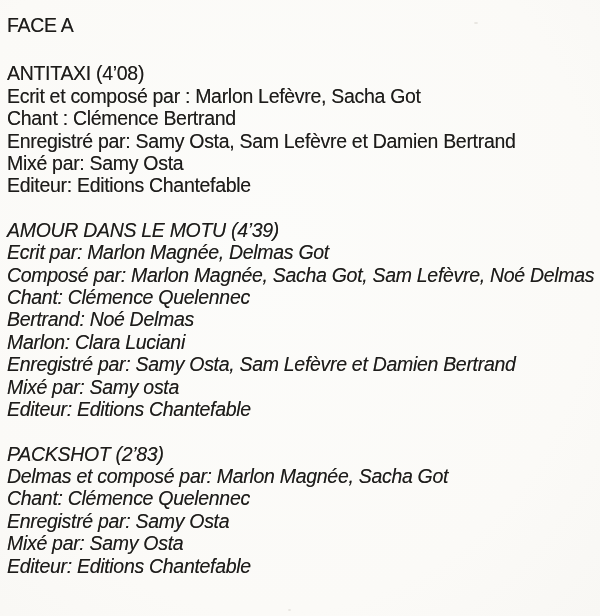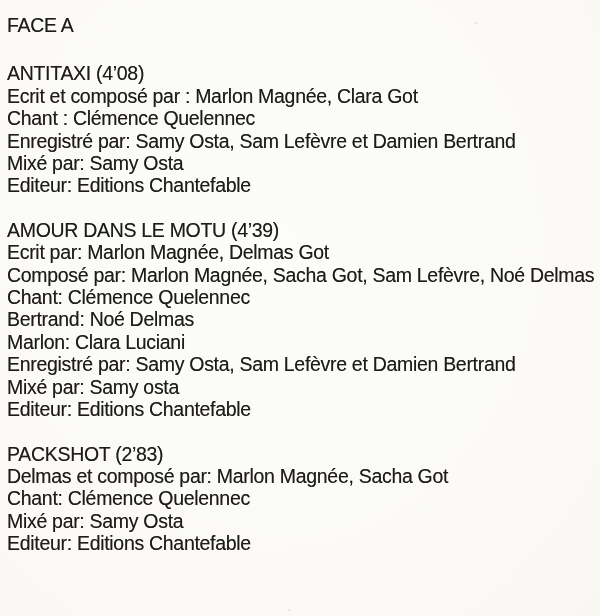--- a/index.html
+++ b/index.html
@@ -34,42 +34,43 @@
     font-size: inherit;
     font-weight: 400;
     line-height: inherit;
     white-space: nowrap;
   }
   .side-label {
     margin-bottom: 26px;
   }
   .track + .track {
     margin-top: 22px;
+    font-style: italic;
   }
   .speck {
     position: absolute;
     border-radius: 50%;
     background: #d9d5cd;
     opacity: 0.55;
   }
   .speck-1 { left: 474px; top: 22px;  width: 4px; height: 2px; }
   .speck-2 { left: 30px;  top: 459px; width: 3px; height: 2px; }
   .speck-3 { left: 288px; top: 609px; width: 3px; height: 2px; }
 </style>
 </head>
 <body>
 
 <div class="sheet">
 
   <h1 class="side-label">FACE A</h1>
 
   <section class="track">
     <h2 class="track-title">ANTITAXI (4’08)</h2>
-    <p class="credit">Ecrit et composé par : Marlon Magnée, Clara Got</p>
-    <p class="credit">Chant : Clémence Quelennec</p>
+    <p class="credit">Ecrit et composé par : Marlon Lefèvre, Sacha Got</p>
+    <p class="credit">Chant : Clémence Bertrand</p>
     <p class="credit">Enregistré par: Samy Osta, Sam Lefèvre et Damien Bertrand</p>
     <p class="credit">Mixé par: Samy Osta</p>
     <p class="credit">Editeur: Editions Chantefable</p>
   </section>
 
   <section class="track">
     <h2 class="track-title">AMOUR DANS LE MOTU (4’39)</h2>
     <p class="credit">Ecrit par: Marlon Magnée, Delmas Got</p>
     <p class="credit">Composé par: Marlon Magnée, Sacha Got, Sam Lefèvre, Noé Delmas</p>
     <p class="credit">Chant: Clémence Quelennec</p>
@@ -77,20 +78,21 @@
     <p class="credit">Marlon: Clara Luciani</p>
     <p class="credit">Enregistré par: Samy Osta, Sam Lefèvre et Damien Bertrand</p>
     <p class="credit">Mixé par: Samy osta</p>
     <p class="credit">Editeur: Editions Chantefable</p>
   </section>
 
   <section class="track">
     <h2 class="track-title">PACKSHOT (2’83)</h2>
     <p class="credit">Delmas et composé par: Marlon Magnée, Sacha Got</p>
     <p class="credit">Chant: Clémence Quelennec</p>
+    <p class="credit">Enregistré par: Samy Osta</p>
     <p class="credit">Mixé par: Samy Osta</p>
     <p class="credit">Editeur: Editions Chantefable</p>
   </section>
 
   <span class="speck speck-1"></span>
   <span class="speck speck-2"></span>
   <span class="speck speck-3"></span>
 
 </div>
 

